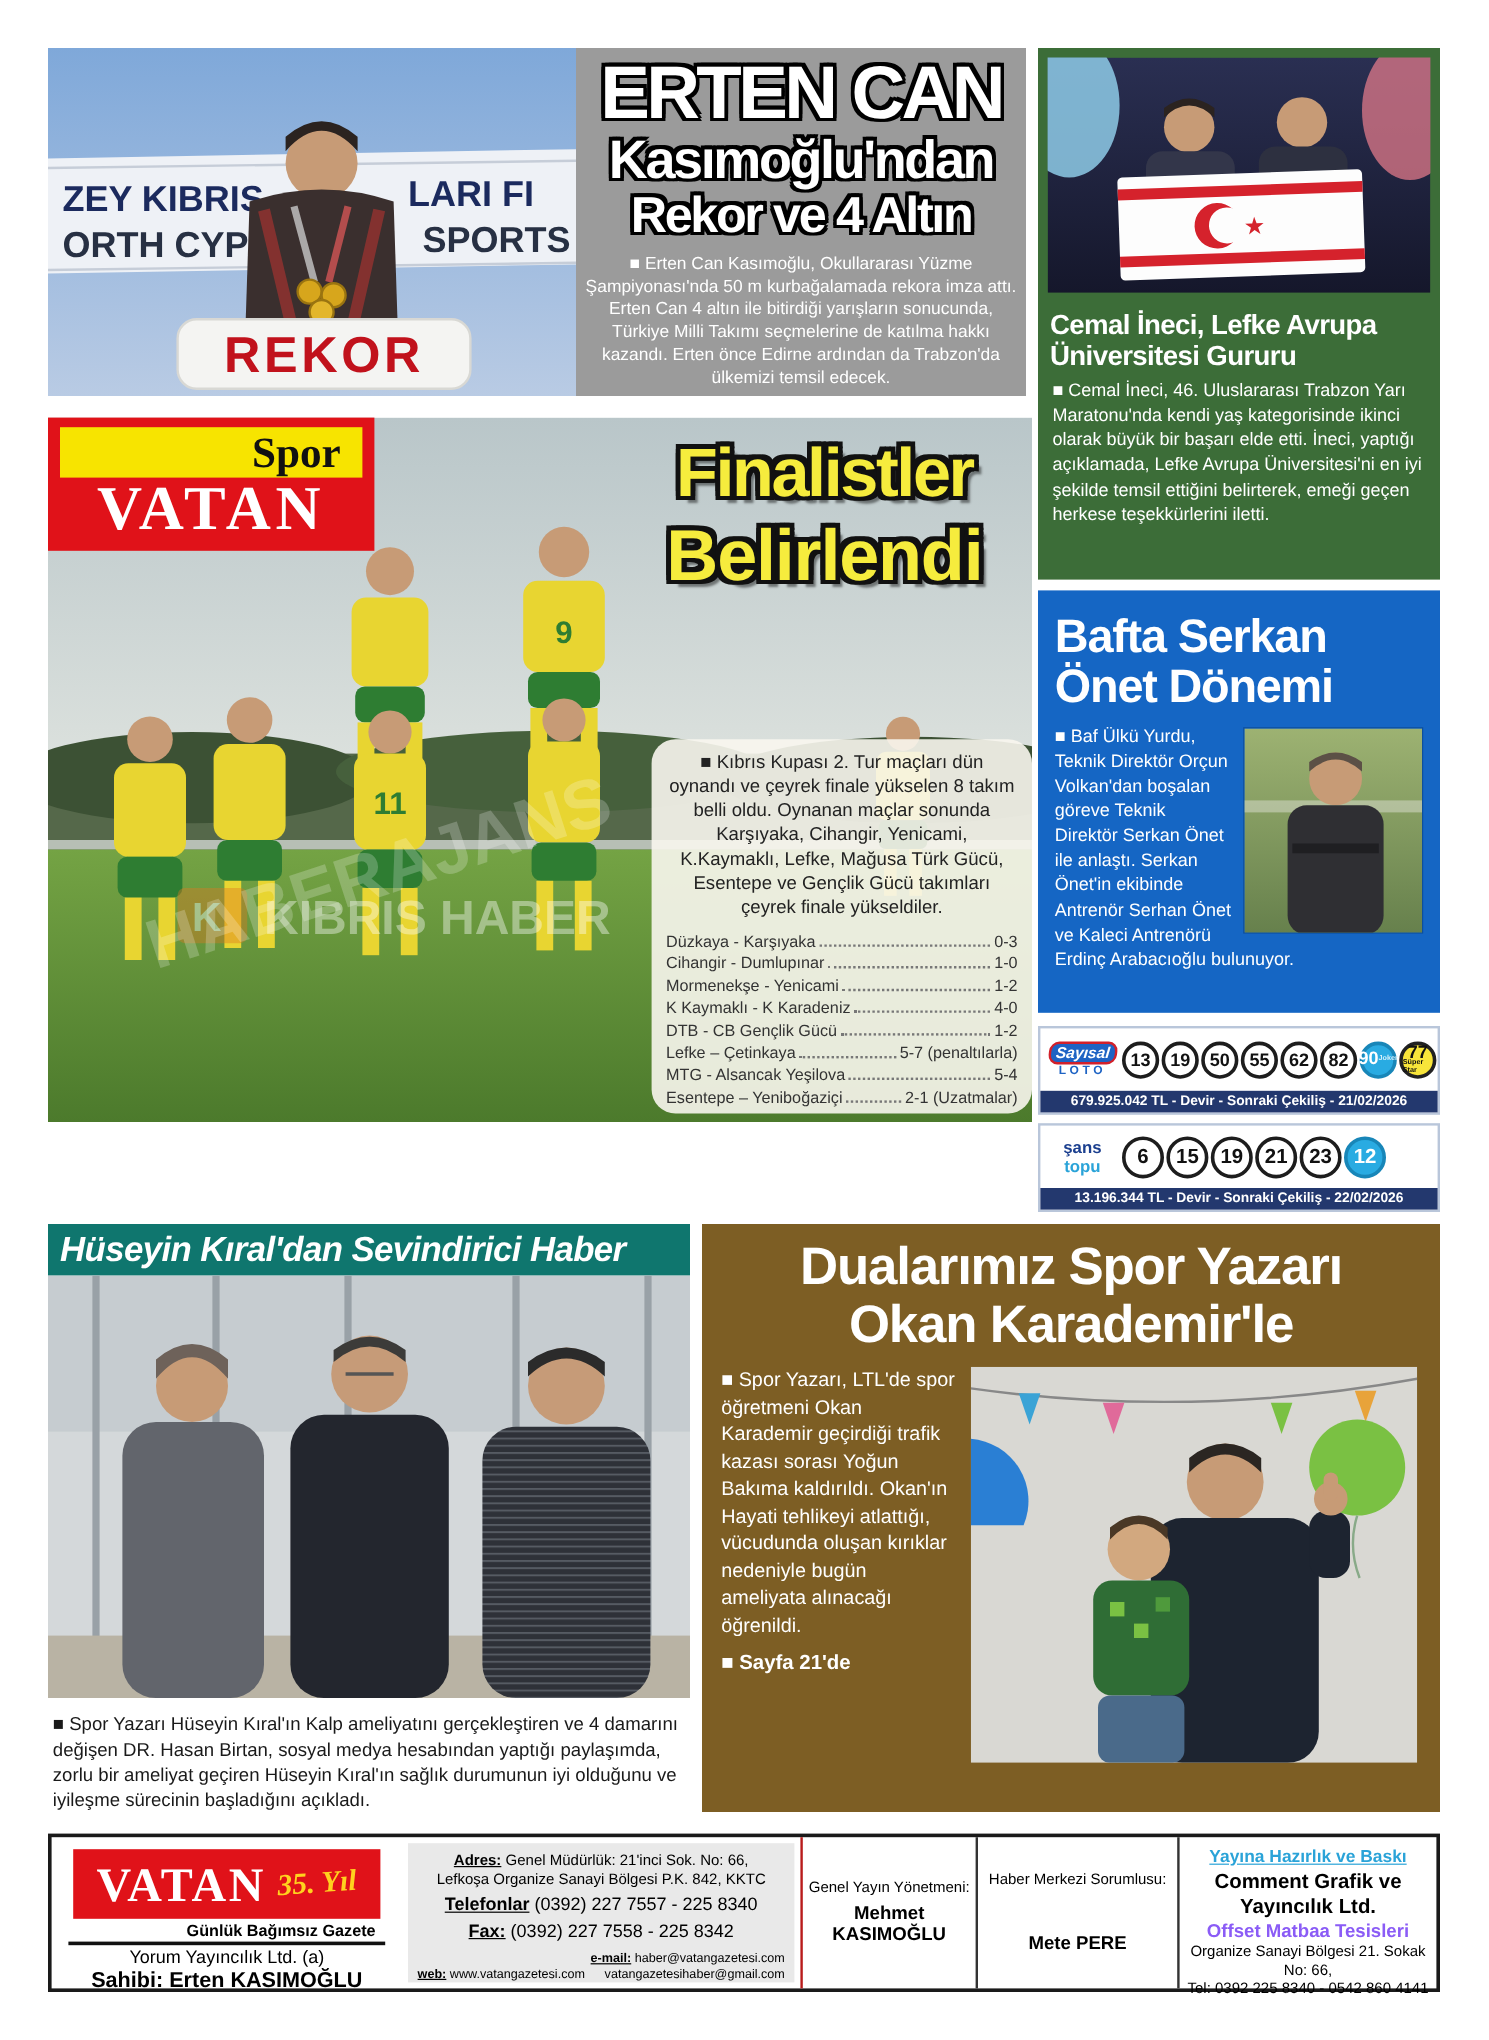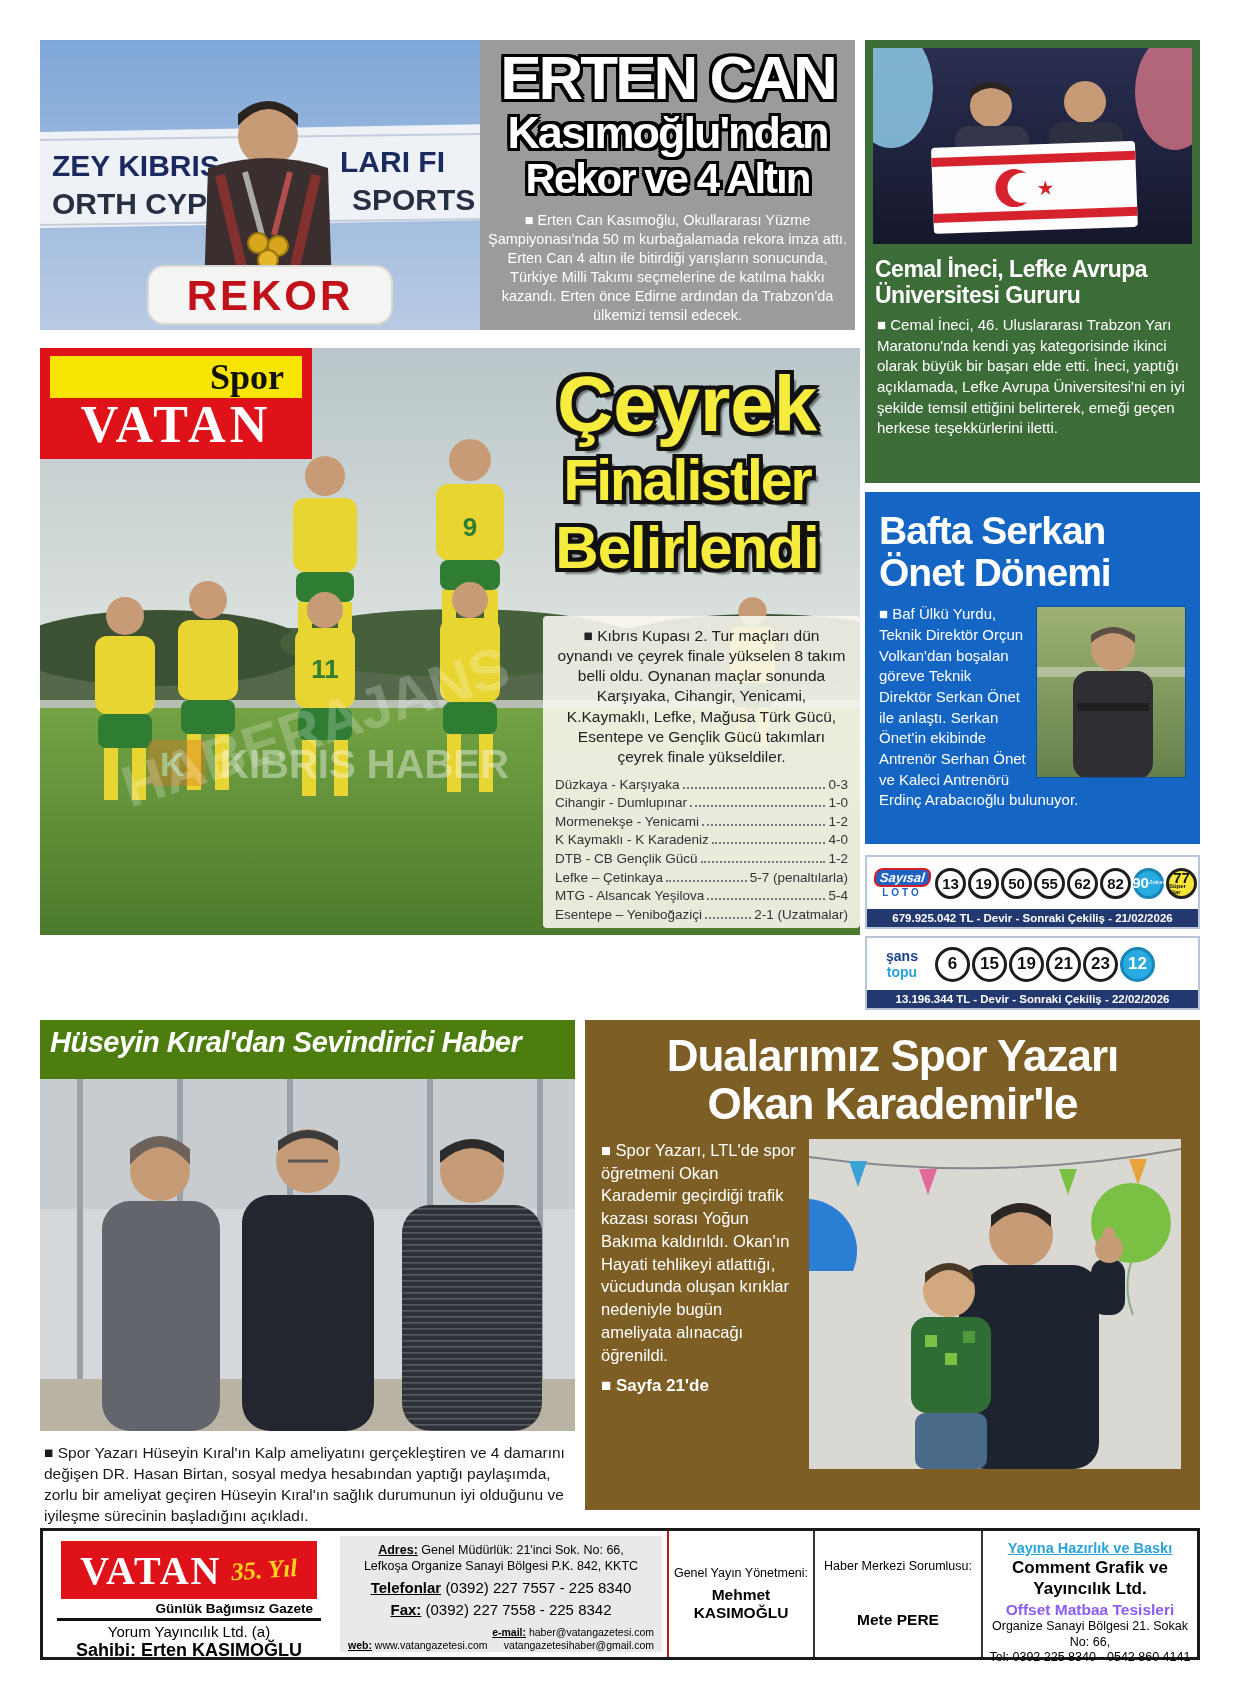--- a/index.html
+++ b/index.html
@@ -50,28 +50,28 @@
 
   
   .vatan-logo { background:#e01219; padding:8px 10px 6px; }
   .vatan-logo .spor-band { background:#f7e400; text-align:right; padding:0 18px; }
   .vatan-logo .spor { font-family:"Liberation Serif","DejaVu Serif",serif; font-weight:bold; font-size:36px; color:#111; }
   .vatan-logo .vatan { font-family:"Liberation Serif","DejaVu Serif",serif; font-weight:bold; font-size:52px; color:#fff; letter-spacing:4px; text-align:center; line-height:1.05; }
   .main-headline { text-align:center; }
   .main-headline .l1 { font-size:78px; line-height:1.1; }
   .main-headline .l2 { font-size:57px; line-height:1.15; letter-spacing:-2px; }
   .main-headline .l3 { font-size:60px; line-height:1.15; letter-spacing:-1px; }
-  .result-panel { background:rgba(248,246,238,.9); border-radius:4px; padding:10px 12px 8px; }
+  .result-panel { background:rgba(248,246,238,.9); border-radius:20px; padding:10px 12px 8px; }
   .result-panel .body { font-size:15.5px; line-height:1.3; color:#222; text-align:center; margin-bottom:6px; }
   .result-row { display:flex; align-items:flex-end; font-size:13.5px; color:#333; height:18.6px; }
   .result-row .leader { flex:1; border-bottom:2px dotted #777; margin:0 3px 3px; }
   .result-row .score { white-space:nowrap; }
 
   
-  .hk-titlebar { background:#4d7c0f; color:#fff; font-weight:bold; font-style:italic; font-size:29px; padding:6px 10px 20px; letter-spacing:-0.5px; }
+  .hk-titlebar { background:#0f766e; color:#fff; font-weight:bold; font-style:italic; font-size:29px; padding:6px 10px 4px; letter-spacing:-0.5px; }
   .hk-caption { font-size:15.5px; line-height:1.35; color:#1a1a1a; padding:8px 4px 0 4px; }
 
   
   .okan-box { background:#7d5e24; color:#fff; }
   .okan-box .head { text-align:center; font-weight:bold; font-size:44px; line-height:1.1; letter-spacing:-1px; padding:12px 6px 10px; }
   .okan-flex { display:flex; padding:0 16px; gap:12px; }
   .okan-body { width:196px; font-size:16.5px; line-height:1.38; }
   .okan-more { font-weight:bold; font-size:17px; margin-top:10px; }
 
   
@@ -257,21 +257,20 @@
     </svg>
 
     <div class="abs vatan-logo" style="left:0; top:0; width:272px;">
       <div class="spor-band">
         <span class="spor">Spor</span>
       </div>
       <div class="vatan">VATAN</div>
     </div>
 
     <div class="abs main-headline" style="left:478px; top:14px; width:338px;">
-      <div class="outline-yel l1">Çeyrek</div>
       <div class="outline-yel l2">Finalistler</div>
       <div class="outline-yel l3">Belirlendi</div>
     </div>
 
     <div class="abs result-panel" style="left:503px; top:268px; width:317px; height:312px;">
       <div class="body">■ Kıbrıs Kupası 2. Tur maçları dün oynandı ve çeyrek finale yükselen 8 takım belli oldu. Oynanan maçlar sonunda Karşıyaka, Cihangir, Yenicami, K.Kaymaklı, Lefke, Mağusa Türk Gücü, Esentepe ve Gençlik Gücü takımları çeyrek finale yükseldiler.</div>
       <div class="result-row">
         <span>Düzkaya - Karşıyaka</span>
           <span class="leader"></span>
           <span class="score">0-3</span>

